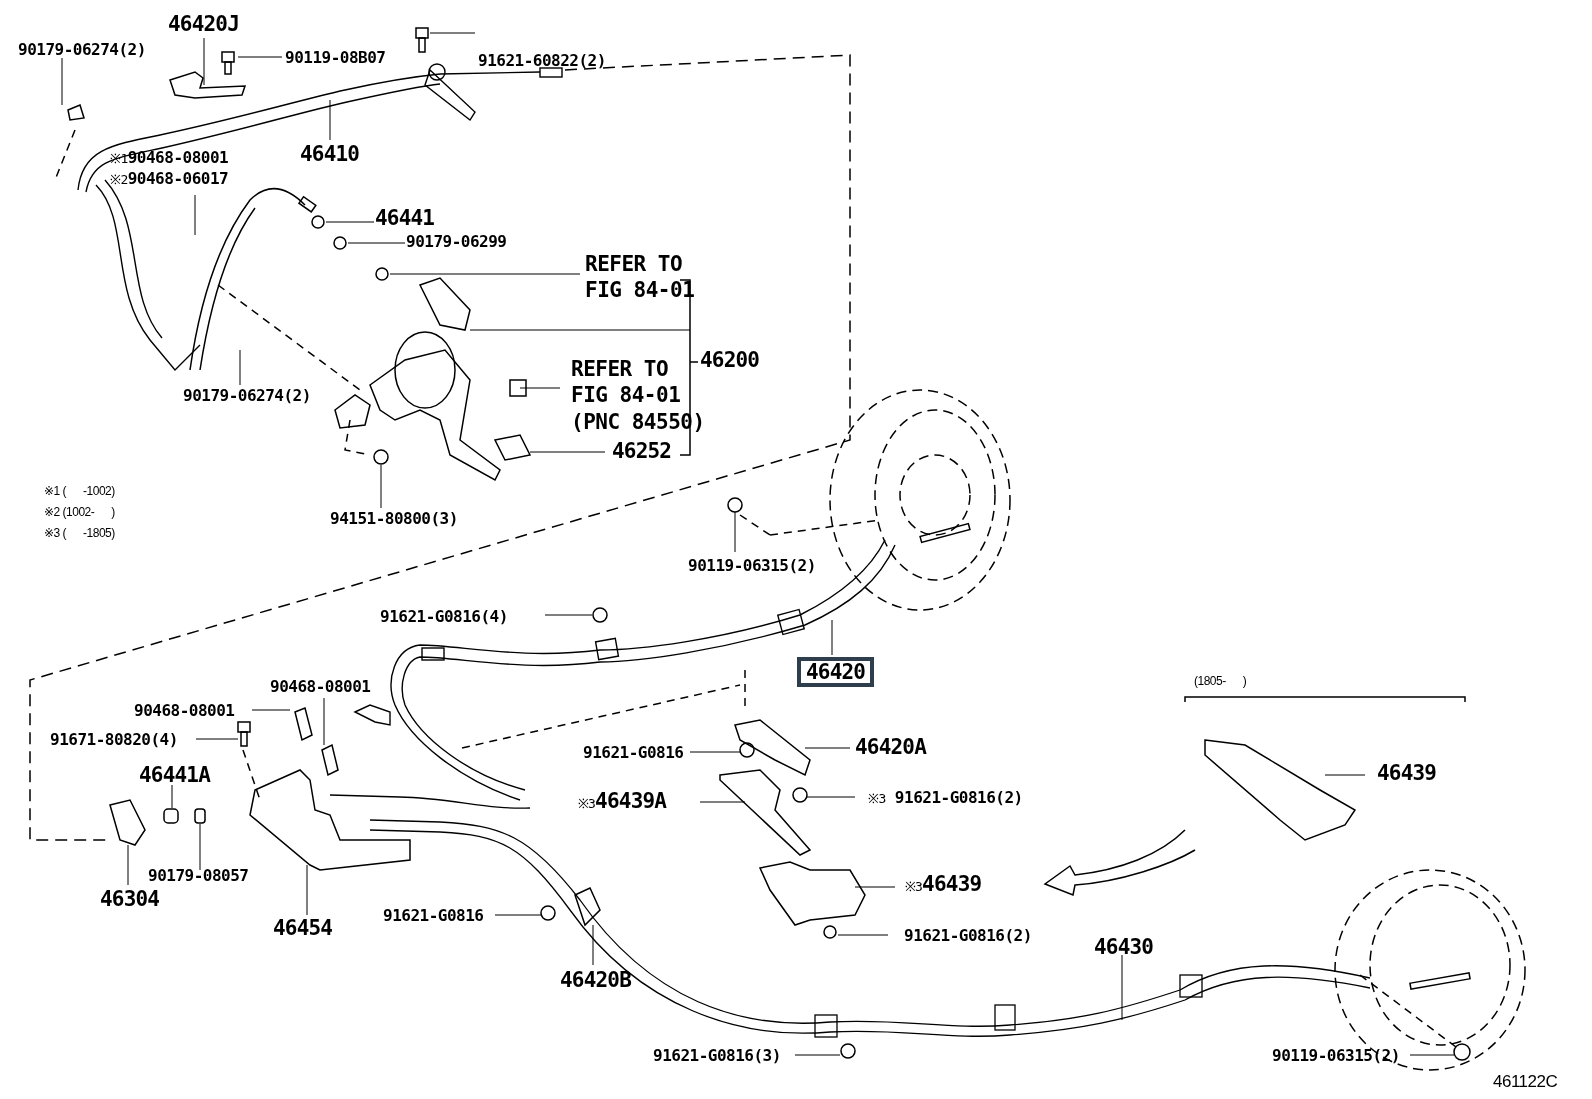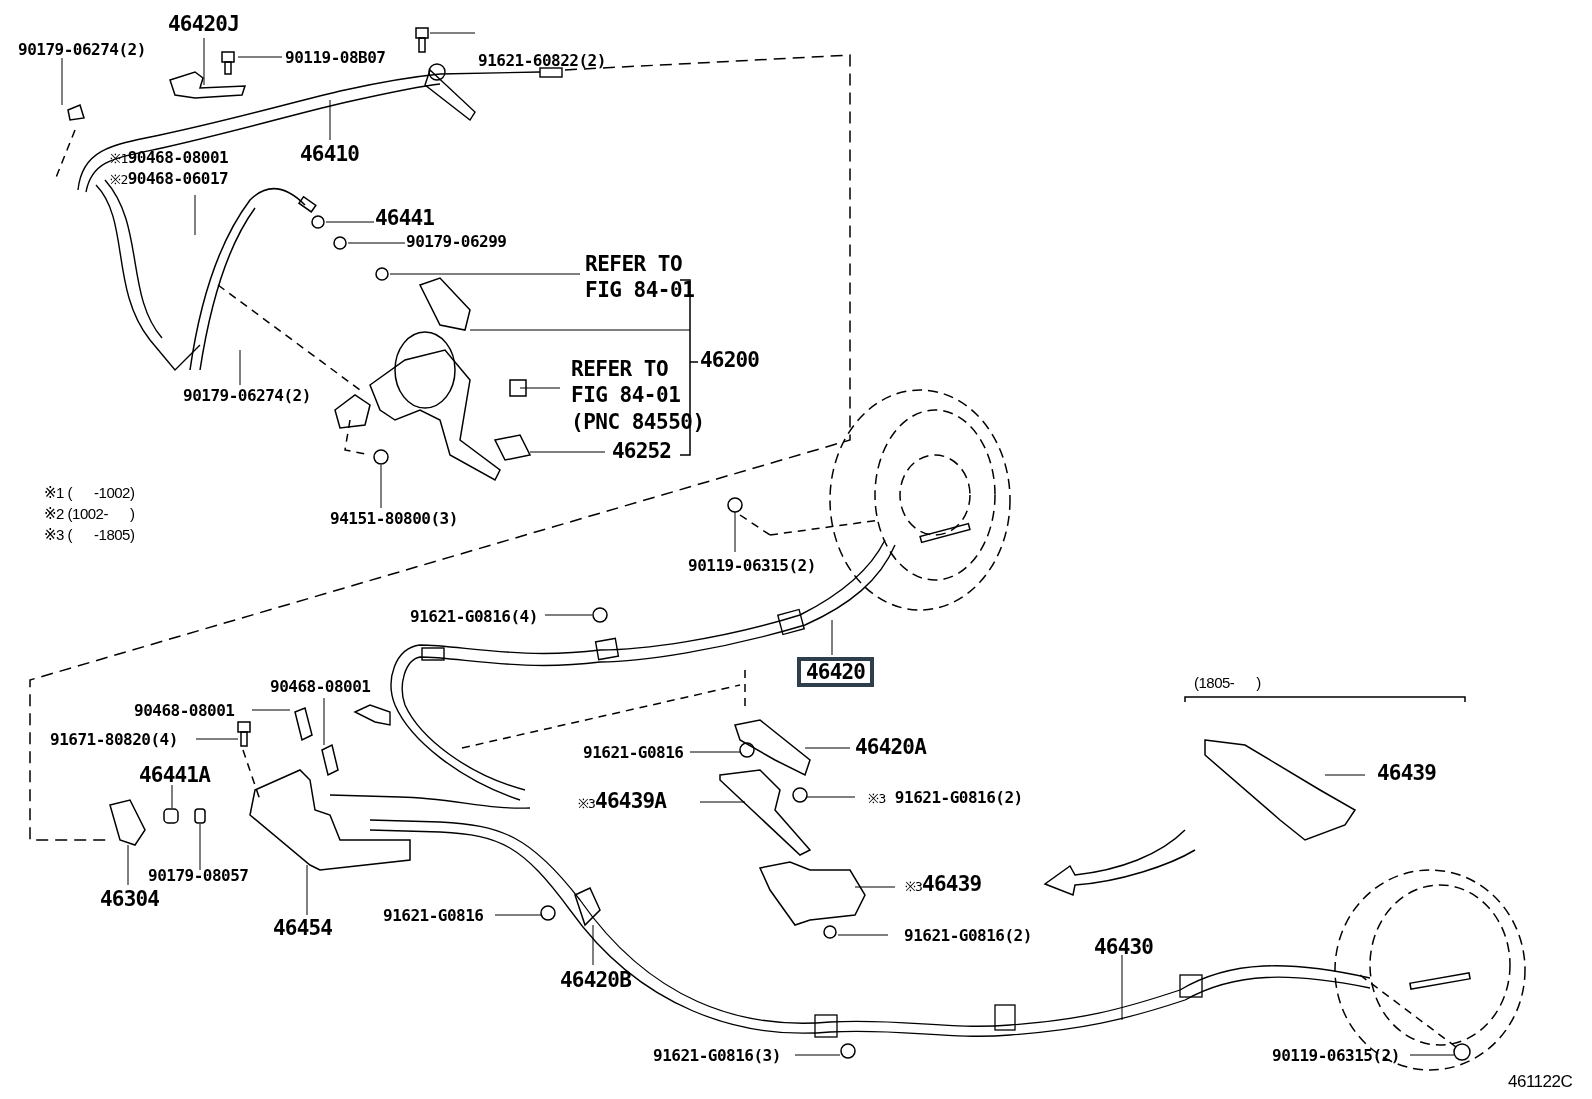--- a/index.html
+++ b/index.html
@@ -1,20 +1,20 @@
 <!DOCTYPE html>
 <html><head>
 <meta charset="utf-8">
 <style>
   html, body { margin:0; padding:0; background:#ffffff; }
   body { width:1592px; height:1099px; position:relative; overflow:hidden; font-family:"DejaVu Sans Mono","Liberation Mono",monospace; color:#000; }
   #diagram { position:absolute; left:0; top:0; width:1592px; height:1099px; }
   .lbl { position:absolute; font-family:"DejaVu Sans Mono","Liberation Mono",monospace; font-size:16px; font-weight:bold; white-space:pre; line-height:1; letter-spacing:-0.5px; cursor:pointer; }
   .lbl.big { font-size:21px; letter-spacing:-0.8px; }
-  .lbl.thin { font-weight:normal; font-family:"Liberation Sans","DejaVu Sans",sans-serif; font-size:15px; cursor:default; }
+  .lbl.thin { font-weight:normal; font-family:"Liberation Sans","DejaVu Sans",sans-serif; font-size:12px; cursor:default; }
   .lbl.ref { font-size:21px; cursor:default; line-height:1.25; }
   .lbl.code { font-weight:normal; font-family:"Liberation Sans",sans-serif; font-size:17px; cursor:default; }
   .hl { border:4px solid #2e3e4d; padding:1px 5px 0 5px; background:#fff; }
   .mk { font-size:13px; font-weight:normal; }
 </style>
 </head>
 <body>
 
 <svg id="diagram" viewBox="0 0 1592 1099" xmlns="http://www.w3.org/2000/svg" fill="none" stroke="#000" stroke-width="1.5">
 
@@ -219,21 +219,21 @@
 <div class="lbl big" style="left:700px;top:350px;">46200</div>
 <div class="lbl" style="left:183px;top:388px;">90179-06274(2)</div>
 <div class="lbl big" style="left:612px;top:441px;">46252</div>
 
 <div class="lbl thin" style="left:44px;top:485px;"><span>※1</span> <span>(      -1002)</span></div>
 <div class="lbl thin" style="left:44px;top:506px;text-align:center;"><span>※2</span> <span>(1002-      )</span></div>
 <div class="lbl thin" style="left:44px;top:527px;"><span>※3</span> <span>(      -1805)</span></div>
 
 <div class="lbl" style="left:330px;top:511px;">94151-80800(3)</div>
 <div class="lbl" style="left:688px;top:558px;">90119-06315(2)</div>
-<div class="lbl" style="left:410px;top:609px;">91621-G0816(4)</div>
+<div class="lbl" style="left:380px;top:609px;">91621-G0816(4)</div>
 
 <div class="lbl big hl" style="left: 797px; top: 657px; border-color: rgb(46, 62, 77);">46420</div>
 
 <div class="lbl" style="left:270px;top:679px;">90468-08001</div>
 <div class="lbl" style="left:134px;top:703px;">90468-08001</div>
 <div class="lbl" style="left:50px;top:732px;text-align:center;">91671-80820(4)</div>
 <div class="lbl big" style="left:139px;top:765px;">46441A</div>
 <div class="lbl" style="left:148px;top:868px;">90179-08057</div>
 <div class="lbl big" style="left:100px;top:889px;">46304</div>
 <div class="lbl big" style="left:273px;top:918px;">46454</div>
@@ -247,13 +247,13 @@
 
 <div class="lbl" style="left:383px;top:908px;">91621-G0816</div>
 <div class="lbl big" style="left:560px;top:970px;">46420B</div>
 <div class="lbl big" style="left:1094px;top:937px;">46430</div>
 <div class="lbl" style="left:653px;top:1048px;">91621-G0816(3)</div>
 <div class="lbl" style="left:1272px;top:1048px;">90119-06315(2)</div>
 
 <div class="lbl thin" style="left:1183px;top:675px;margin-left:11px;">(1805-      )</div>
 <div class="lbl big" style="left:1377px;top:763px;">46439</div>
 
-<div class="lbl code" style="left:1493px;top:1073px;margin-left:15px;">461122C</div>
+<div class="lbl code" style="left:1493px;top:1073px;">461122C</div>
 
 </body></html>

